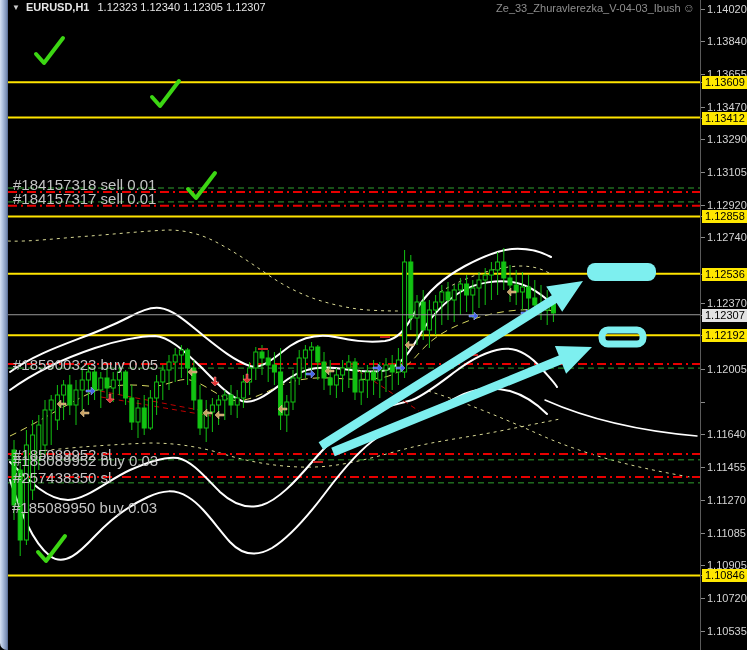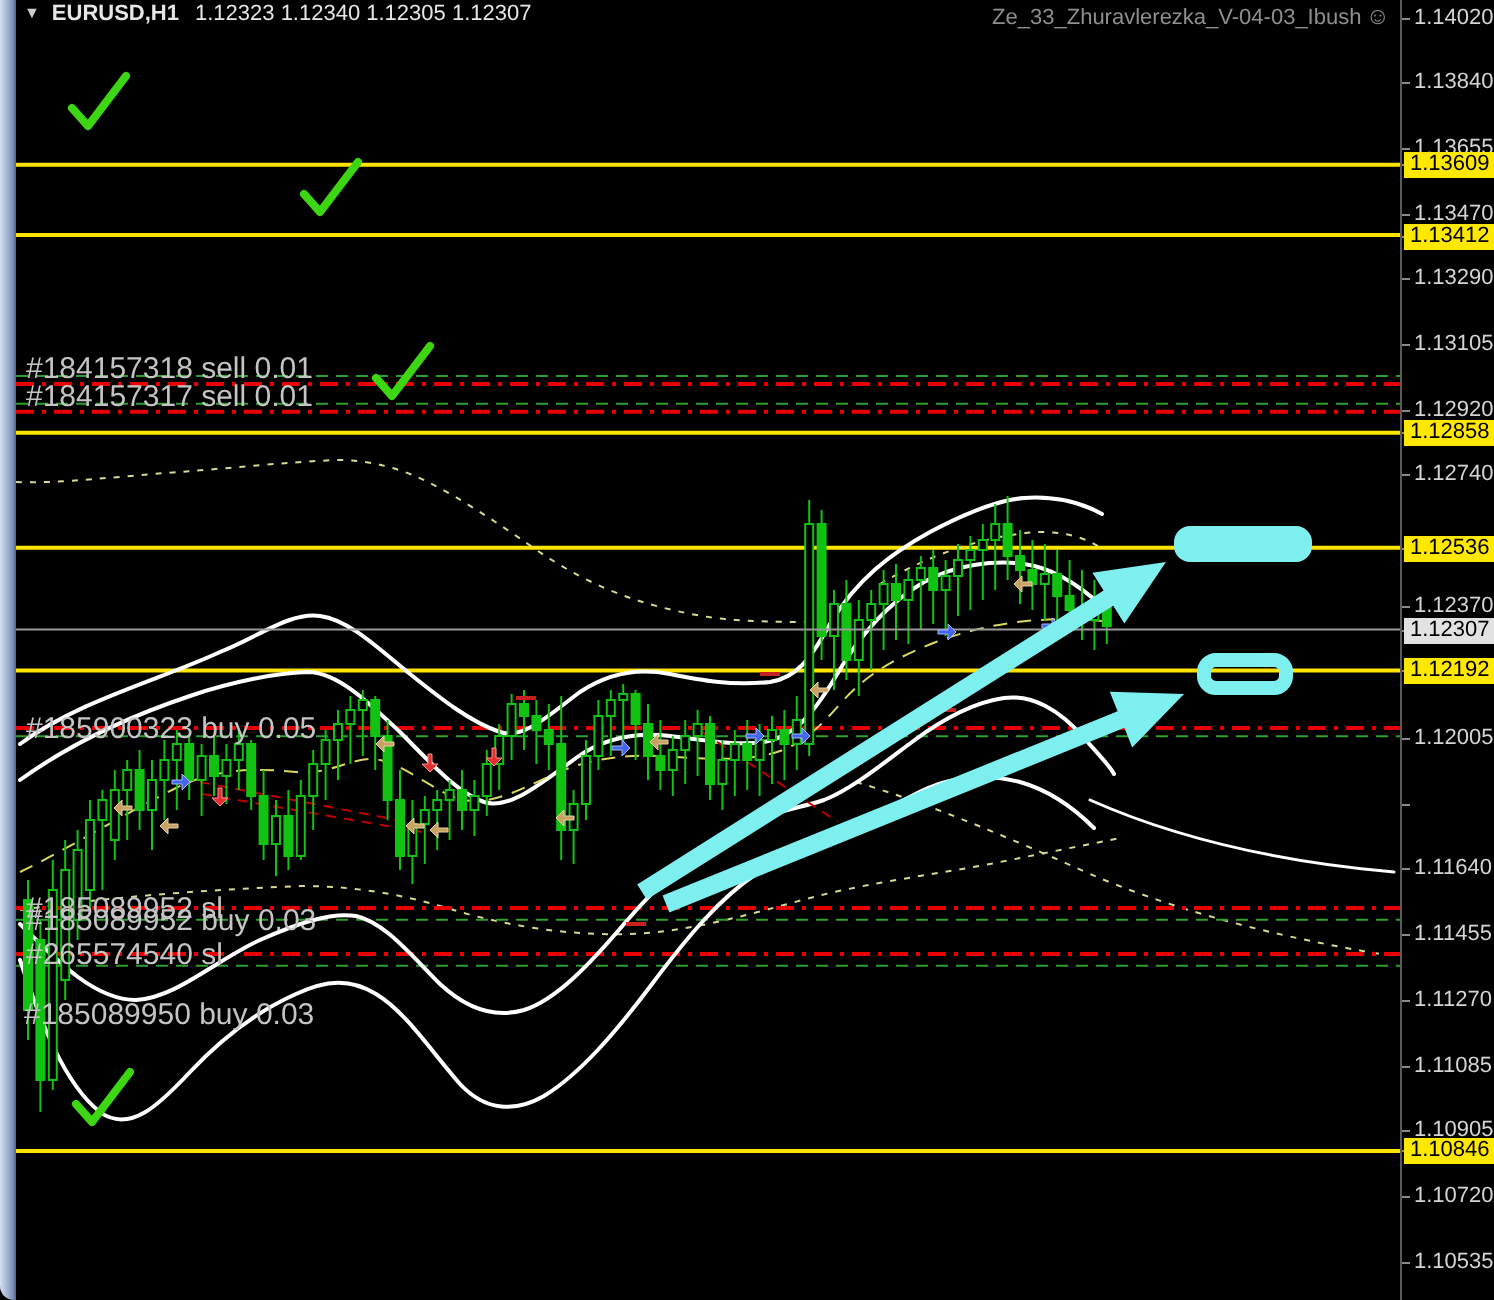--- a/index.html
+++ b/index.html
@@ -295,21 +295,21 @@
         <path transform="translate(38,539)" d="M 0 13 L 8 22 L 27 -3" fill="none" stroke="#3cd613" stroke-width="4" stroke-linecap="round" stroke-linejoin="round"></path>
       </g>
   </svg>
 
   <div id="order-labels">
       <div class="olabel" style="left: 13px; top: 176.015px;">#184157318 sell 0.01</div>
       <div class="olabel" style="left: 13px; top: 189.936px;">#184157317 sell 0.01</div>
       <div class="olabel" style="left: 13px; top: 355.995px;">#185900323 buy 0.05</div>
       <div class="olabel" style="left: 13px; top: 445.949px;">#185089952 sl</div>
       <div class="olabel" style="left: 13px; top: 451.949px;">#185089952 buy 0.03</div>
-      <div class="olabel" style="left: 13px; top: 468.972px;">#265574540 sl</div>
+      <div class="olabel" style="left: 13px; top: 468.972px;">#257438350 sl</div>
       <div class="olabel" style="left: 12px; top: 474.972px; margin-top: 24px;">#185089950 buy 0.03</div>
     </div>
 
   <div class="axis" id="axis">
       <div class="tickline" style="top: 9px;"></div>
       <div class="plabel" style="top: 3px;">1.14020</div>
       <div class="tickline" style="top: 41px;"></div>
       <div class="plabel" style="top: 35px; text-align: right;">1.13840</div>
       <div class="tickline" style="top: 74px;"></div>
       <div class="plabel" style="top: 68px;">1.13655</div>

